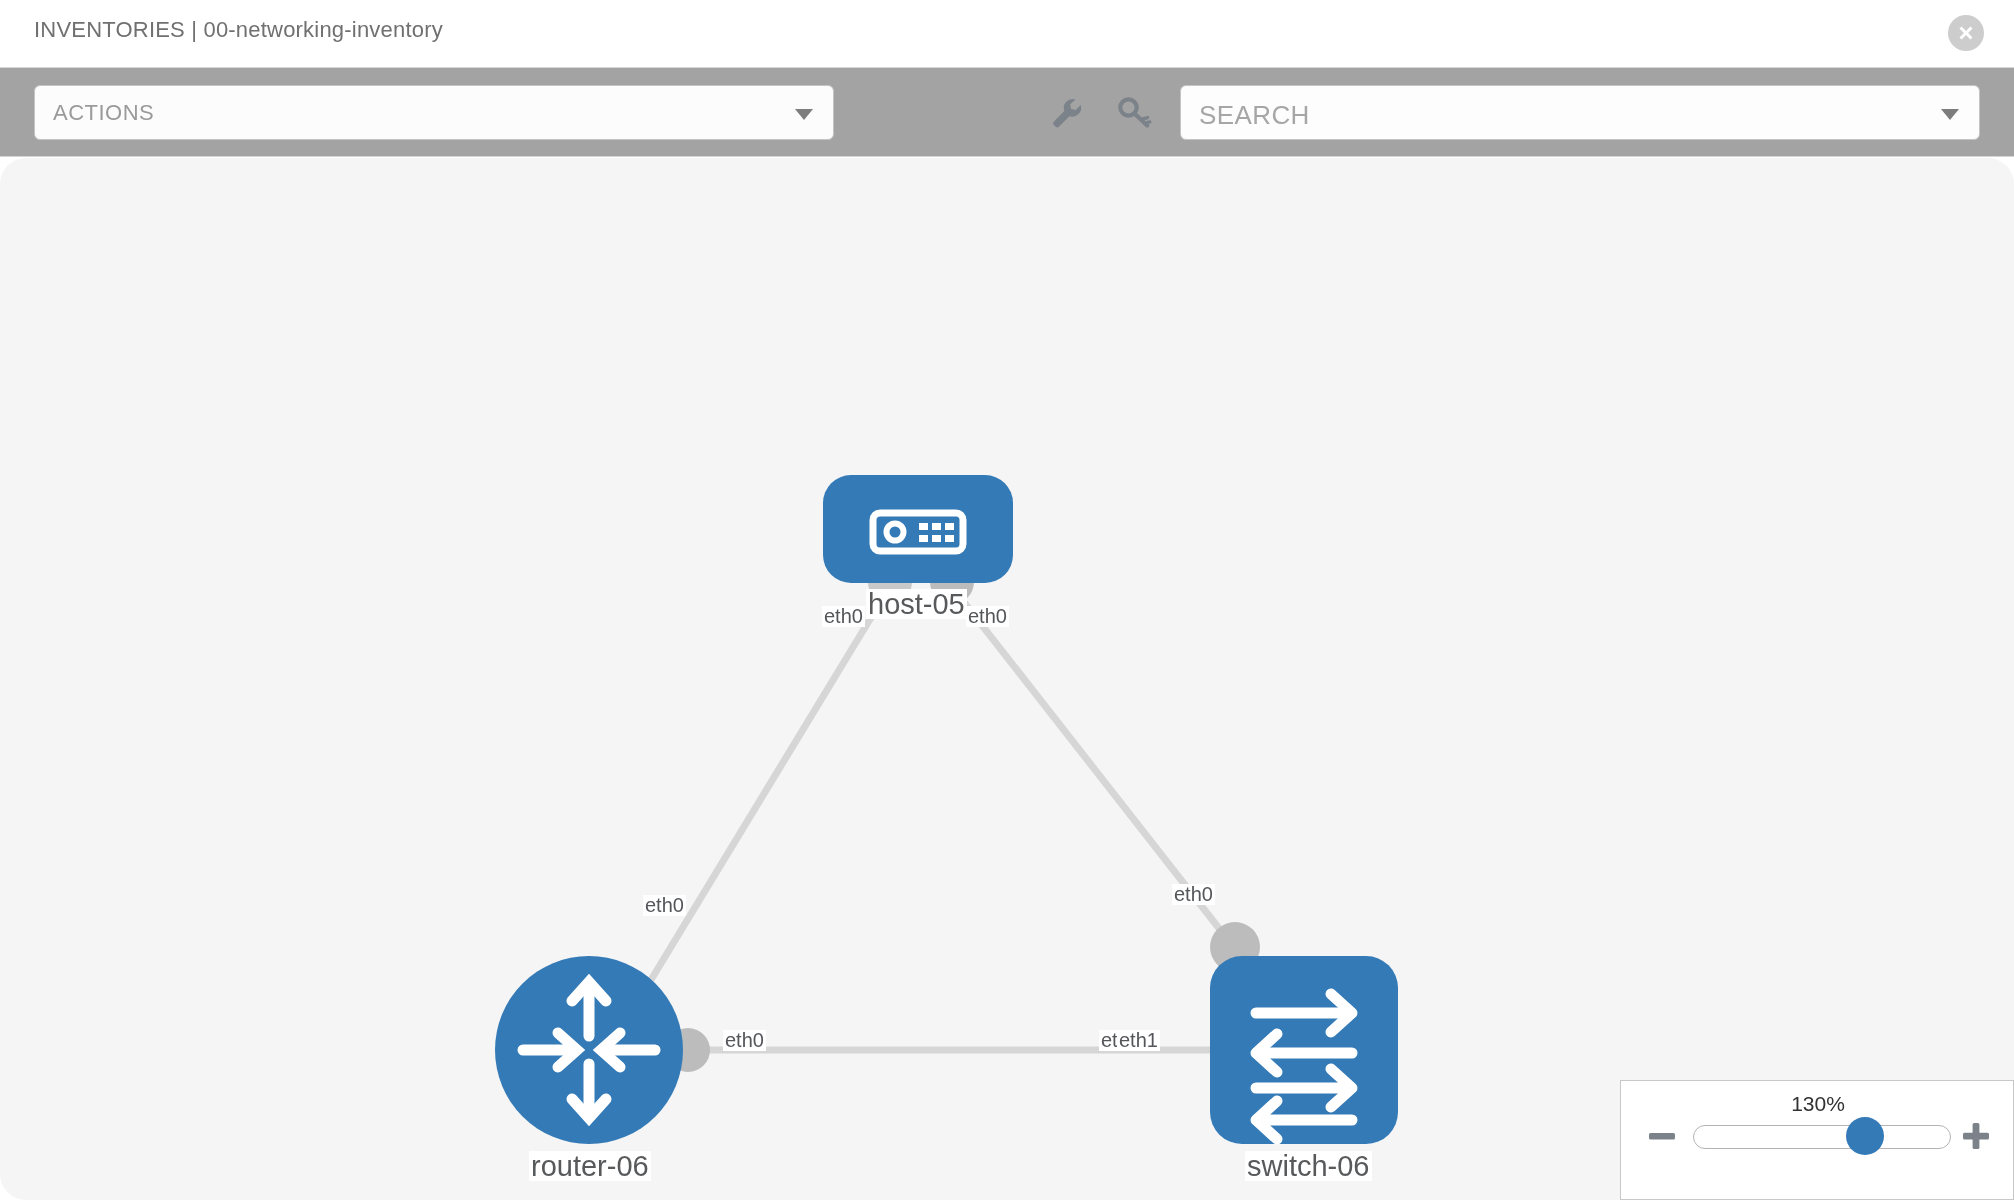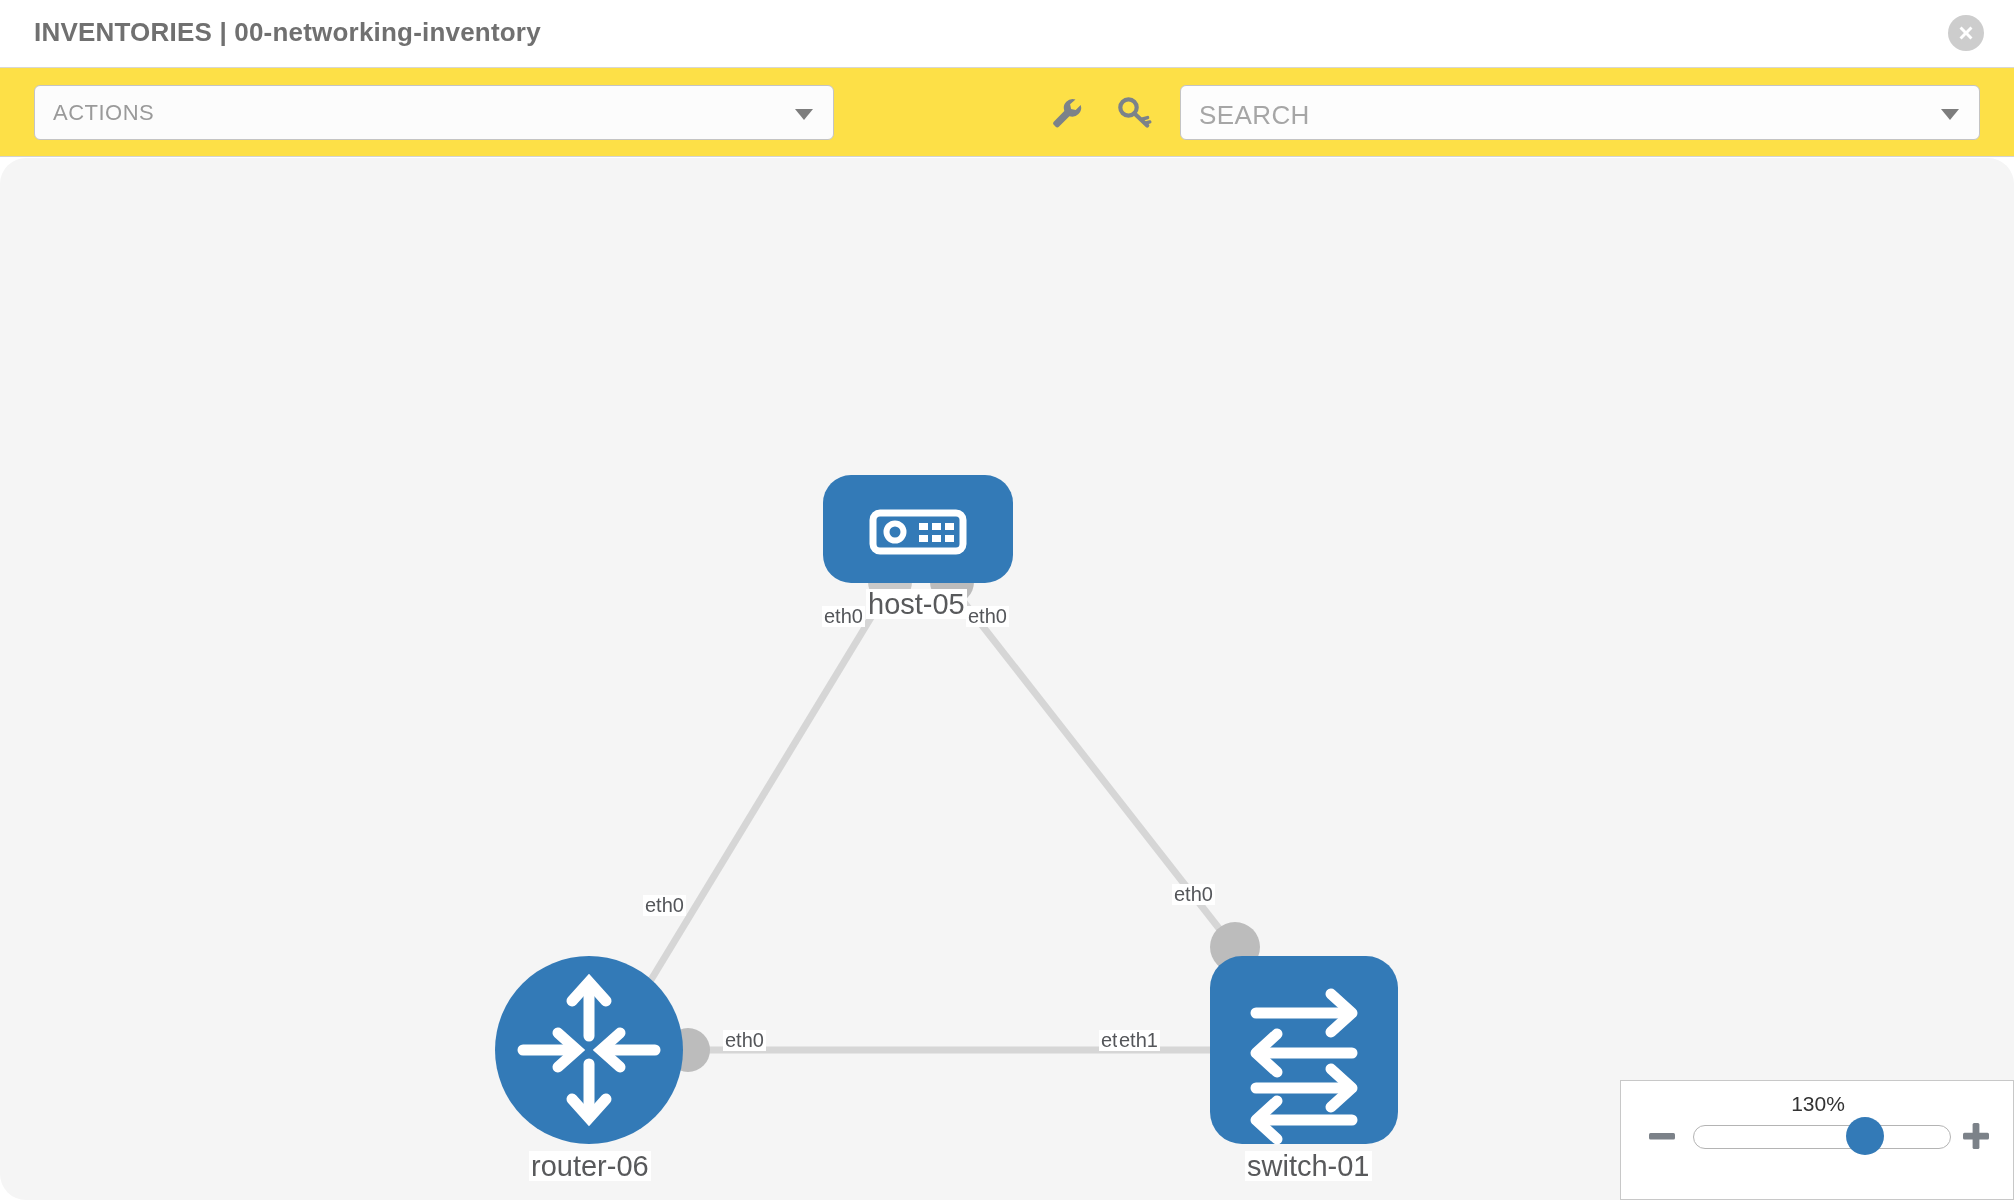--- a/index.html
+++ b/index.html
@@ -19,41 +19,41 @@
   
   .header {
     position: absolute; top: 0; left: 0;
     width: 2014px; height: 68px;
     background: #ffffff;
     border-bottom: 1px solid #d7d7d7;
   }
   .header-title {
     position: absolute;
     left: 34px; top: 17px;
-    font-size: 26px;
-    font-weight: bold;
+    font-size: 22px;
+    font-weight: normal;
     color: #707070;
     letter-spacing: 0.2px;
     white-space: nowrap;
   }
   .close-btn {
     position: absolute;
     right: 30px; top: 15px;
     width: 36px; height: 36px;
     border-radius: 50%;
     background: #cdcdcd;
     cursor: pointer;
   }
   .close-btn svg { display: block; }
 
   
   .toolbar {
     position: absolute; top: 68px; left: 0;
     width: 2014px; height: 89px;
-    background: #fde047;
+    background: #a3a3a3;
     border-bottom: 1px solid #d3d3d3;
   }
   .actions-select {
     position: absolute;
     left: 34px; top: 17px;
     width: 800px; height: 55px;
     background: #fcfcfc;
     border: 1px solid #c4c4c4;
     border-radius: 6px;
     cursor: pointer;
@@ -286,21 +286,21 @@
     <div class="nlabel iface" style="left:966px; top:448px;">eth0</div>
 
     <div class="nlabel iface" style="left:643px; top:737px;">eth0</div>
     <div class="nlabel iface" style="left:1172px; top:726px;">eth0</div>
 
     <div class="nlabel iface" style="left:723px; top:872px;">eth0</div>
     <div class="nlabel iface" style="left:1099px; top:872px;">eth</div>
     <div class="nlabel iface" style="left:1117px; top:872px;">eth1</div>
 
     <div class="nlabel node-name" style="left:529px; top:993px;">router-06</div>
-    <div class="nlabel node-name" style="left:1245px; top:993px;">switch-01</div>
+    <div class="nlabel node-name" style="left:1245px; top:993px;">switch-06</div>
   </div>
 
   <div class="zoom-panel">
     <div class="zoom-pct">130%</div>
 
     <div class="zoom-minus">
       <svg width="34" height="34" viewBox="0 0 34 34" aria-hidden="true">
         <rect x="4" y="14" width="26" height="6.5" rx="1.5" fill="#7c8289"></rect>
       </svg>
     </div>

